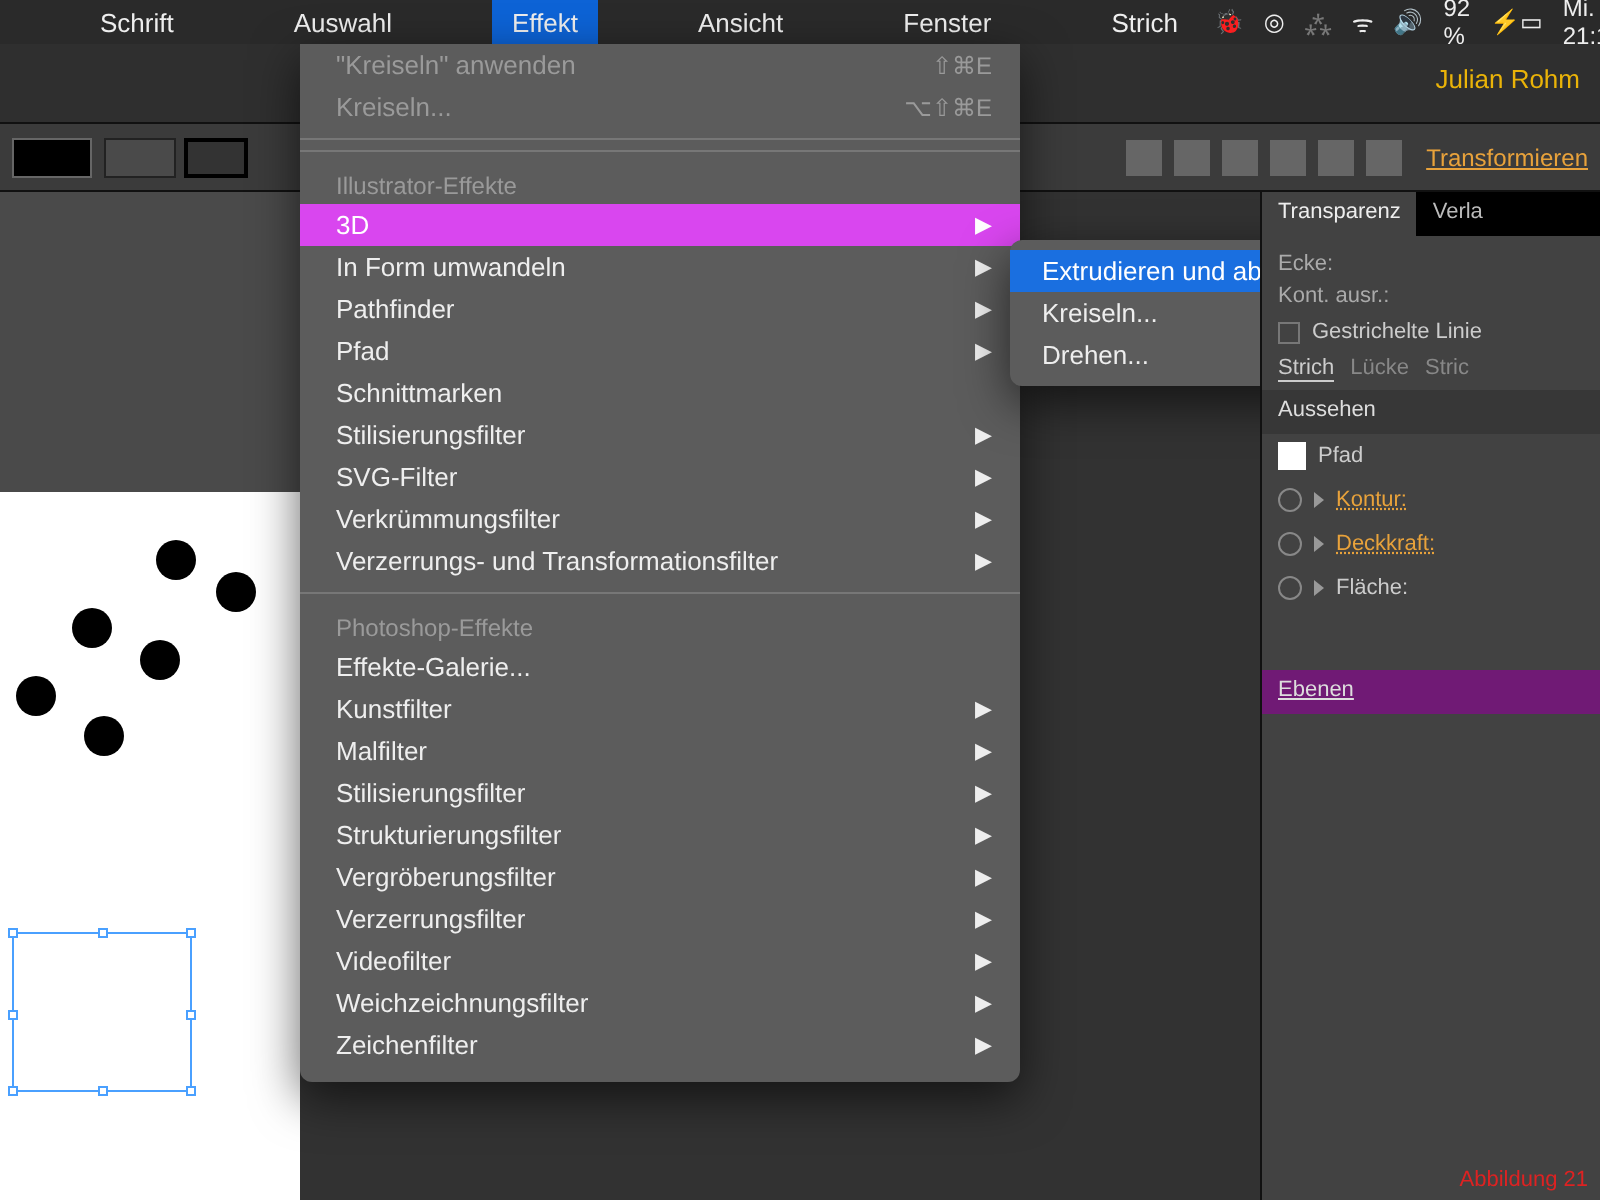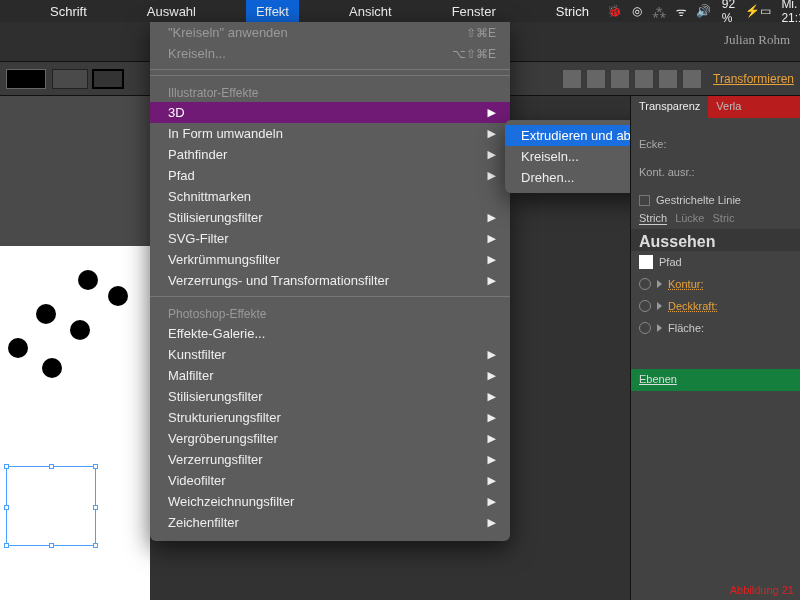--- a/index.html
+++ b/index.html
@@ -8,21 +8,21 @@
 
 .menubar { height: 22px; background: #2a2a2a; display: flex; align-items: center; color: #eee; font-size: 13px; }
 .menubar .menuitem { padding: 0 10px; height: 22px; display: flex; align-items: center; cursor: default; margin-left: 40px; }
 .menubar .menuitem.active { background: #0d63d6; }
 .menubar .spacer { flex: 1; }
 .menubar .status { display: flex; align-items: center; gap: 10px; padding: 0 8px; }
 .menubar .status span { font-size: 12px; }
 
 
 .appbar { height: 40px; background: #2f2f2f; border-bottom: 1px solid #111; position: relative; }
-.appbar .username { position: absolute; right: 10px; top: 10px; color: #a3a3a3; font-size: 13px; font-family: Liberation Serif, serif; }
+.appbar .username { position: absolute; right: 10px; top: 10px; color: #eab308; font-size: 13px; }
 
 
 .toolbar { height: 34px; background: #3b3b3b; border-bottom: 1px solid #111; display: flex; align-items: center; padding: 0 6px; }
 .toolbar .swatch { width: 40px; height: 20px; background: #000; border: 1px solid #666; margin-right: 6px; }
 .toolbar .dd { width: 36px; height: 20px; background: #4a4a4a; border: 1px solid #222; margin-right: 4px; }
 .toolbar .spacer { flex: 1; }
 .toolbar .icons { display: flex; gap: 6px; }
 .toolbar .icons .ico { width: 18px; height: 18px; background: #666; }
 .toolbar .transform { color: #e8a23b; font-size: 12px; margin-left: 12px; text-decoration: underline; }
 
@@ -31,51 +31,51 @@
 .artboard { position: absolute; left: 0; top: 150px; width: 150px; height: 360px; background: #fff; }
 .dot { position: absolute; width: 20px; height: 20px; background: #000; border-radius: 50%; }
 .sel { position: absolute; border: 1px solid #4aa0ff; width: 90px; height: 80px; }
 .sel .h { position: absolute; width: 5px; height: 5px; background: #fff; border: 1px solid #4aa0ff; }
 
 
 .menu { position: absolute; left: 150px; top: 22px; width: 360px; background: #5c5c5c; border-radius: 0 0 6px 6px; box-shadow: 0 8px 24px rgba(0,0,0,.6); padding-bottom: 8px; }
 .menu .row { height: 21px; display: flex; align-items: center; padding: 0 18px; font-size: 13px; color: #eee; position: relative; }
 .menu .row.disabled { color: #9a9a9a; }
 .menu .row.header { color: #9a9a9a; font-size: 12px; padding-top: 2px; }
-.menu .row.highlight { background: #701a75; color: #fff; }
+.menu .row.highlight { background: #d946ef; color: #fff; }
 .menu .row .arrow { position: absolute; right: 14px; font-size: 11px; }
 .menu .row .shortcut { position: absolute; right: 14px; color: #9a9a9a; font-size: 12px; }
 .menu .sep { height: 1px; background: #777; margin: 5px 0; }
 
 
 .submenu { position: absolute; left: 505px; top: 120px; width: 294px; background: #5c5c5c; border-radius: 6px; box-shadow: 0 8px 24px rgba(0,0,0,.6); padding: 5px 0; }
 .submenu .row { height: 21px; display: flex; align-items: center; padding: 0 16px; font-size: 13px; color: #eee; }
 .submenu .row.highlight { background: #1a6fe0; color: #fff; }
 
 
 .panels { position: absolute; right: 0; top: 96px; width: 170px; height: 504px; background: #424242; border-left: 1px solid #111; font-size: 11px; }
-.panels .tabrow { display: flex; height: 22px; background: #b91c1c; }
+.panels .tabrow { display: flex; height: 22px; background: #000000; }
 .panels .tabrow .tab { padding: 4px 8px; color: #bbb; font-size: 11px; }
 .panels .tabrow .tab.active { color: #eee; background: #424242; }
 .panels .section { padding: 4px 8px; color: #aaa; }
-.panels .label { color: #aaa; margin: 16px 0; }
+.panels .label { color: #aaa; margin: 4px 0; }
 .panels .check { display: flex; align-items: center; gap: 6px; color: #ccc; font-size: 11px; margin: 6px 0; }
 .panels .check .cb { width: 11px; height: 11px; border: 1px solid #777; }
 .panels .stroketabs { display: flex; gap: 8px; margin-top: 6px; font-size: 11px; color: #888; }
 .panels .stroketabs span.on { color: #ccc; border-bottom: 1px solid #ccc; }
 
-.appear-header { height: 22px; background: #373737; padding: 4px 8px; color: #ddd; font-size: 16px; font-weight: bold; }
+.appear-header { height: 22px; background: #373737; padding: 4px 8px; color: #ddd; font-size: 11px; }
 .appear-row { display: flex; align-items: center; height: 22px; padding: 0 8px; gap: 6px; font-size: 11px; }
 .appear-row .eye { width: 12px; height: 12px; border: 1px solid #888; border-radius: 50%; }
 .appear-row .tri { width: 0; height: 0; border-top: 4px solid transparent; border-bottom: 4px solid transparent; border-left: 5px solid #999; }
 .appear-row .sw { width: 14px; height: 14px; background: #fff; }
 .appear-row .name { flex: 1; color: #ccc; }
 .appear-row .name.link { color: #e8a23b; text-decoration: underline dotted; }
 
-.layer-header { height: 22px; background: #15803d; padding: 4px 8px; color: #ddd; font-size: 11px; text-decoration: underline; }
+.layer-header { height: 22px; background: #701a75; padding: 4px 8px; color: #ddd; font-size: 11px; text-decoration: underline; }
 .footer { position: absolute; bottom: 4px; right: 6px; color: #d22; font-size: 11px; margin-top: 44px; }
 </style>
 </head>
 <body>
 
 <div class="menubar">
   <div class="menuitem">Schrift</div>
   <div class="menuitem">Auswahl</div>
   <div class="menuitem active">Effekt</div>
   <div class="menuitem">Ansicht</div>

